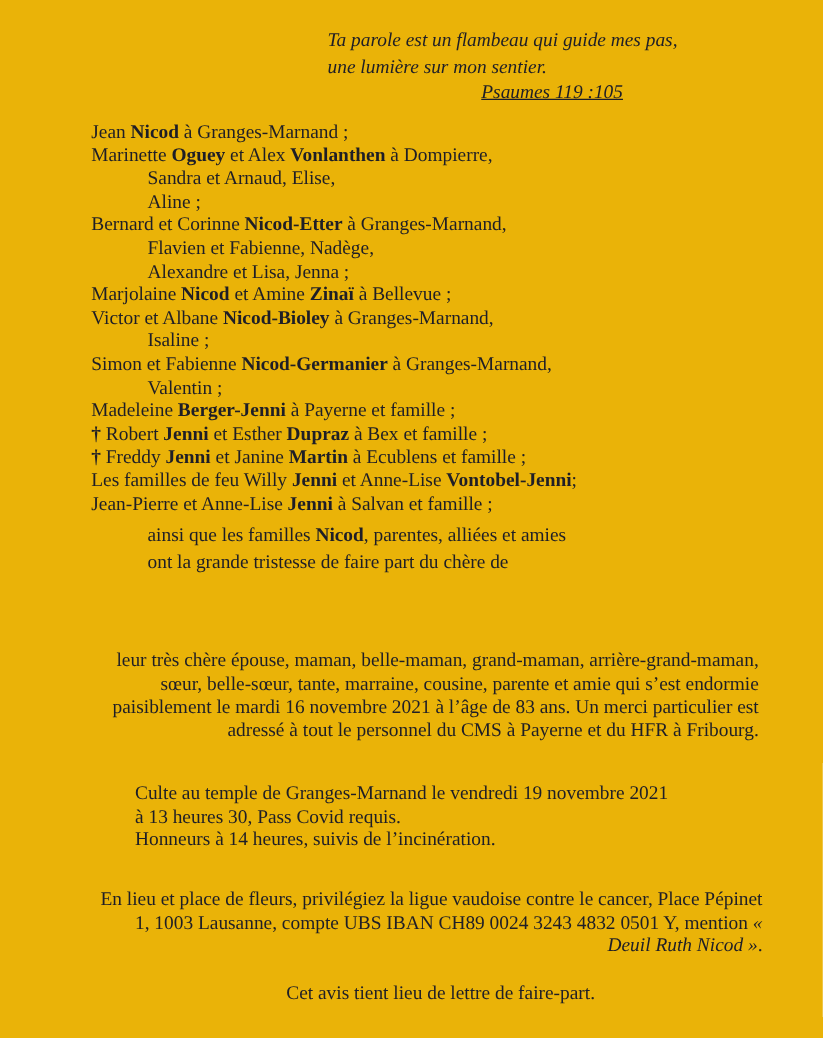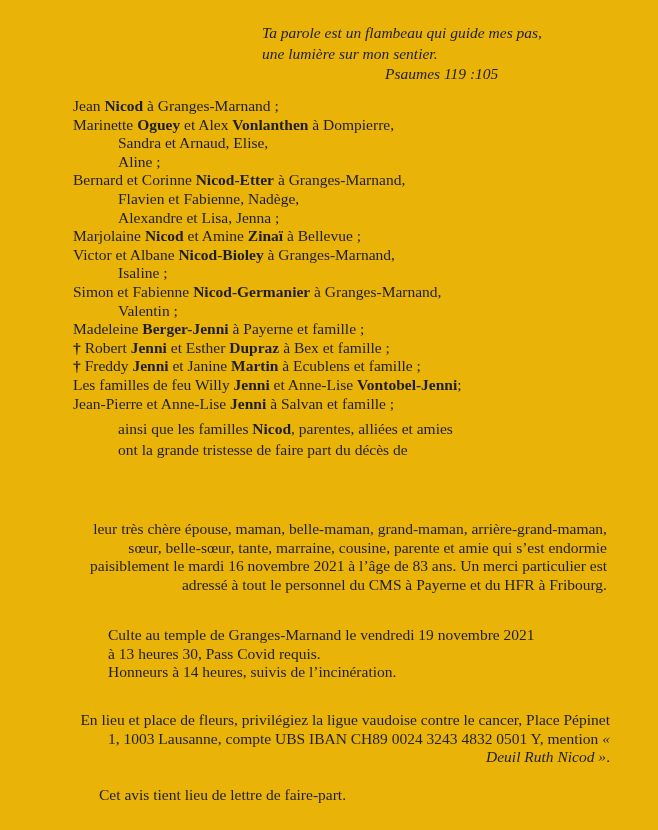--- a/index.html
+++ b/index.html
@@ -14,36 +14,36 @@
     overflow: hidden;
     font-size: 15.5px;
     line-height: 18.6px;
     color: #1e1e27;
     background: #eab308;
   }
   .epigraph {
     position: absolute; left: 262px; top: 23px;
     font-style: italic; line-height: 20.5px;
   }
-  .ep-attrib { margin-left: 123px; }
+  .ep-attrib { margin-left: 123px; text-decoration: underline; }
   .family-list { position: absolute; left: 73px; top: 97px; width: 566px; }
   .tline { white-space: nowrap; }
   .ind { padding-left: 45px; }
   .intro { position: absolute; left: 118px; top: 419px; line-height: 20.5px; }
   .title {
     position: absolute; left: 73px; top: 473px; width: 533px; margin: 0;
     text-align: center; font-size: 20.5px; line-height: 26px; font-weight: bold;
   }
   .para { margin: 0; position: absolute; text-align: right; }
   .para1 { left: 73px; top: 520px; width: 534px; }
   .ceremony { position: absolute; left: 108px; top: 626px; }
   .donation { left: 73px; top: 711px; width: 537px; }
   .closing {
     position: absolute; left: 73px; top: 786px; width: 533px;
-    padding-left: 26px; box-sizing: border-box;
+    text-align: center; padding-left: 26px; box-sizing: border-box;
   }
   .b { font-weight: bold; }
   .i { font-style: italic; }
 </style>
 </head>
 <body style="background: rgb(255, 255, 255);">
 
 <div class="page" style="color: rgb(30, 30, 39);">
 
   <div class="epigraph">
@@ -67,21 +67,21 @@
       <div class="tline ind"><span>Valentin ;</span></div>
       <div class="tline"><span>Madeleine </span><span class="b">Berger-Jenni</span><span> à Payerne et famille ;</span></div>
       <div class="tline"><span class="b">†</span><span> Robert </span><span class="b">Jenni</span><span> et Esther </span><span class="b">Dupraz</span><span> à Bex et famille ;</span></div>
       <div class="tline"><span class="b">†</span><span> Freddy </span><span class="b">Jenni</span><span> et Janine </span><span class="b">Martin</span><span> à Ecublens et famille ;</span></div>
       <div class="tline"><span>Les familles de feu Willy </span><span class="b">Jenni</span><span> et Anne-Lise </span><span class="b">Vontobel-Jenni</span><span>;</span></div>
       <div class="tline"><span>Jean-Pierre et Anne-Lise </span><span class="b">Jenni</span><span> à Salvan et famille ;</span></div>
     </div>
 
   <div class="intro">
       <div class="tline"><span>ainsi que les familles </span><span class="b">Nicod</span><span>, parentes, alliées et amies</span></div>
-      <div class="tline"><span>ont la grande tristesse de faire part du décès de</span></div>
+      <div class="tline"><span>ont la grande tristesse de faire part du chère de</span></div>
     </div>
 
 
   <p class="para para1">leur très chère épouse, maman, belle-maman, grand-maman, arrière-grand-maman, sœur, belle-sœur, tante, marraine, cousine, parente et amie qui s’est endormie paisiblement le mardi 16 novembre 2021 à l’âge de 83 ans. Un merci particulier est adressé à tout le personnel du CMS à Payerne et du HFR à Fribourg.</p>
 
   <div class="ceremony">
       <div class="tline"><span>Culte au temple de Granges-Marnand le vendredi 19 novembre 2021</span></div>
       <div class="tline"><span>à 13 heures 30, Pass Covid requis.</span></div>
       <div class="tline"><span>Honneurs à 14 heures, suivis de l’incinération.</span></div>
     </div>

